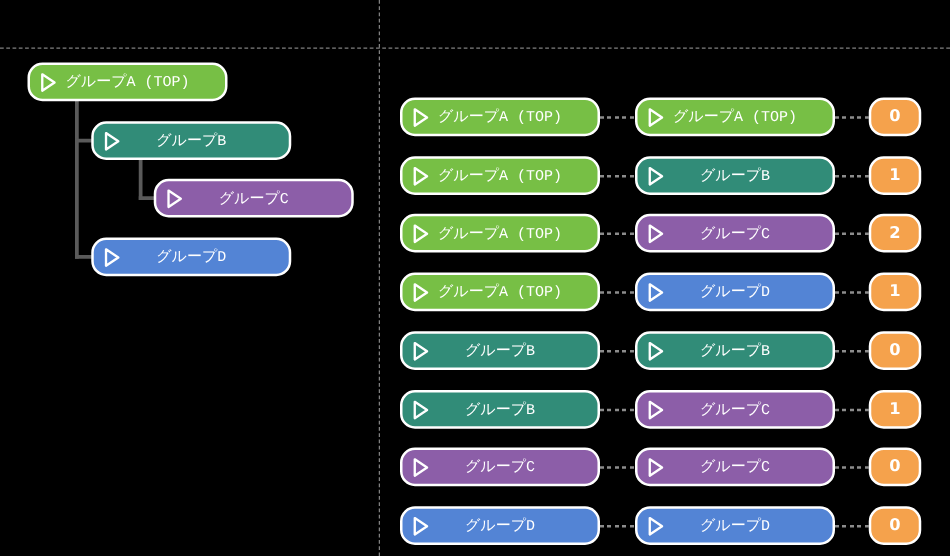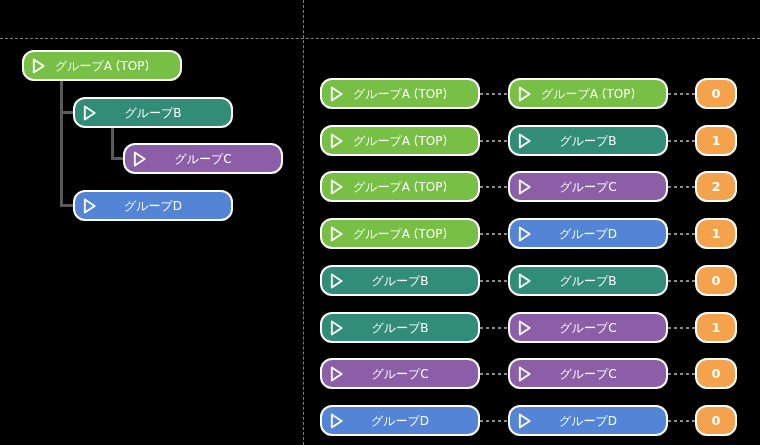--- a/index.html
+++ b/index.html
@@ -17,21 +17,21 @@
     border-top: 1px dashed var(--frame, #808080);
   }
   .frame-v {
     position: absolute; top: 0; height: 445px; width: 0;
     border-left: 1px dashed var(--frame, #808080);
   }
   .gnode {
     position: absolute; width: 160px; height: 31px;
     border: 2px solid var(--node-border, #fff);
     border-radius: 12px;
-    display: flex; align-items: center;
+    display: flex; align-items: center; font-family: Liberation Mono, monospace;
   }
   .gnode .nlabel {
     width: 100%; text-align: center;
     color: var(--node-text, #fff);
     font-size: 12px; line-height: 1; white-space: nowrap;
   }
   .tri {
     position: absolute; left: 7px; top: 50%;
     transform: translateY(-50%);
     width: 15px; height: 17px; display: block;

